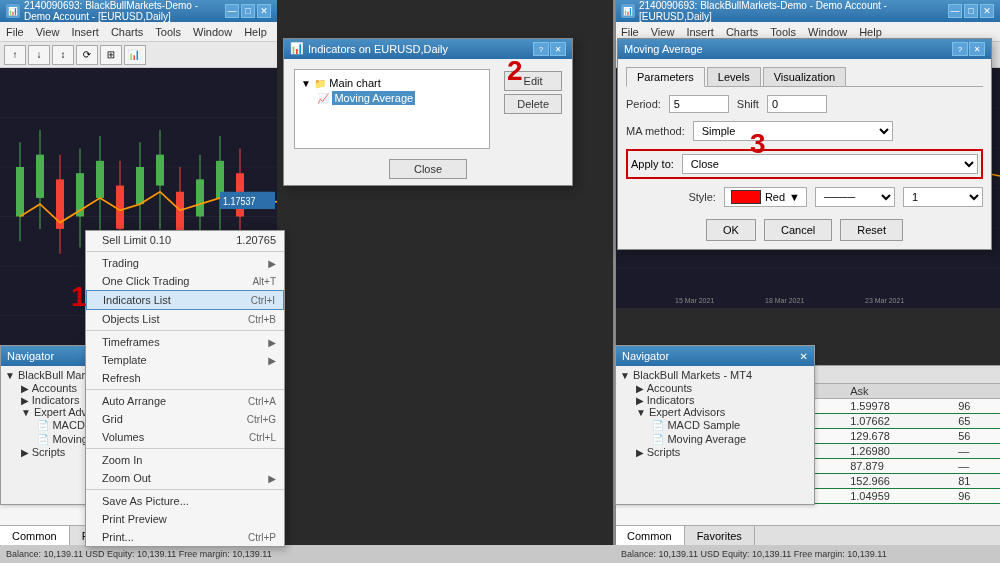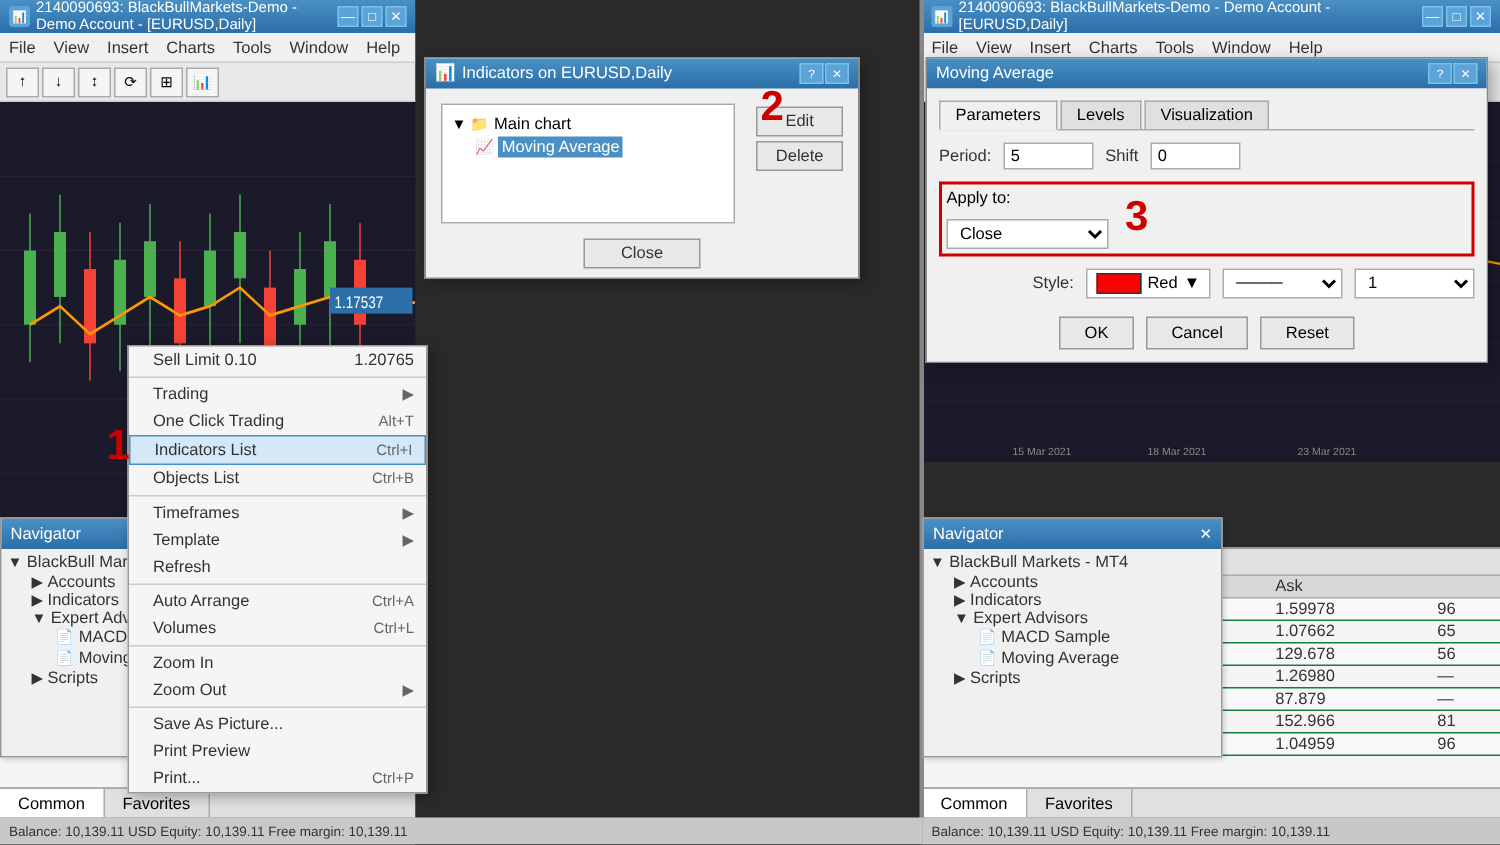--- a/index.html
+++ b/index.html
@@ -336,26 +336,25 @@
     .ma-select {
       border: 1px solid #aaa;
       padding: 2px 4px;
       font-size: 11px;
       background: white;
       width: 100%;
     }
 
     .ma-apply-row {
       display: flex;
-      align-items: flex-start;
+      align-items: center;
       gap: 8px;
       margin-bottom: 8px;
       border: 2px solid #cc0000;
       padding: 3px;
-      flex-direction: column;
     }
 
     .ma-style-row {
       display: flex;
       align-items: center;
       gap: 8px;
       margin-bottom: 12px;
       justify-content: flex-end;
     }
 
@@ -746,20 +745,24 @@
     <span>Template</span>
     <span class="submenu-arrow">▶</span>
   </div>
   <div class="context-menu-item">
     <span>Refresh</span>
   </div>
   <div class="context-menu-separator"></div>
   <div class="context-menu-item">
     <span>Auto Arrange</span>
     <span class="shortcut">Ctrl+A</span>
+  </div>
+  <div class="context-menu-item">
+    <span>Grid</span>
+    <span class="shortcut">Ctrl+G</span>
   </div>
   <div class="context-menu-item">
     <span>Volumes</span>
     <span class="shortcut">Ctrl+L</span>
   </div>
   <div class="context-menu-separator"></div>
   <div class="context-menu-item">
     <span>Zoom In</span>
   </div>
   <div class="context-menu-item">
@@ -1019,20 +1022,29 @@
       <div class="ma-tab">Visualization</div>
     </div>
 
     <div style="display: flex; align-items: center; gap: 8px; margin-bottom: 8px;">
       <span class="ma-label">Period:</span>
       <input class="ma-input" style="width: 60px;" value="5">
       <span class="ma-label">Shift</span>
       <input class="ma-input" style="width: 60px;" value="0">
     </div>
 
+    <div style="display: flex; align-items: center; gap: 8px; margin-bottom: 8px;">
+      <span class="ma-label">MA method:</span>
+      <select class="ma-select" style="width: 200px;">
+        <option>Simple</option>
+        <option>Exponential</option>
+        <option>Smoothed</option>
+        <option>Linear Weighted</option>
+      </select>
+    </div>
 
     <div class="ma-apply-row">
       <span class="apply-label">Apply to:</span>
       <select class="apply-select">
         <option>Close</option>
         <option>Open</option>
         <option>High</option>
         <option>Low</option>
         <option>Median Price</option>
         <option>Typical Price</option>

